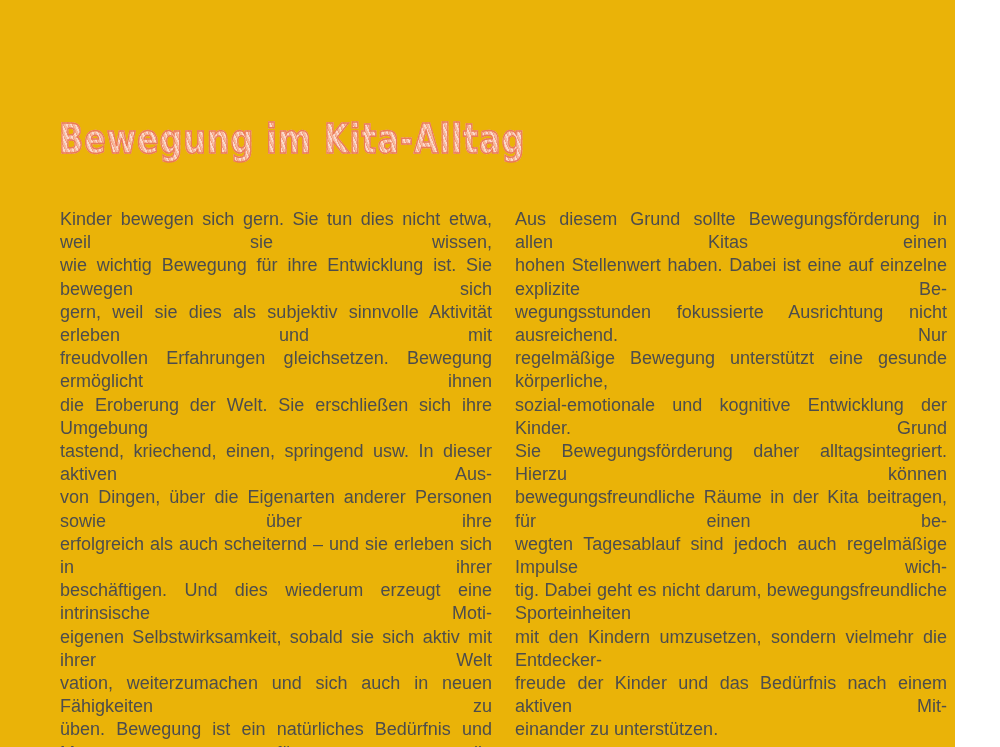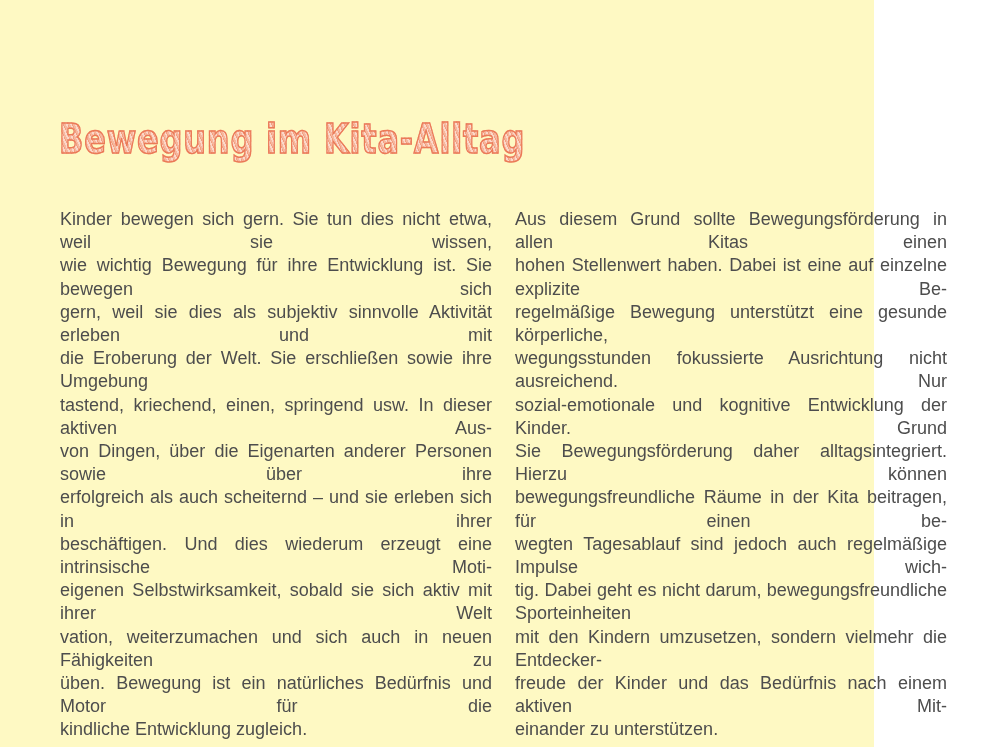--- a/index.html
+++ b/index.html
@@ -3,22 +3,22 @@
 <meta charset="utf-8">
 <style>
   html, body { margin: 0; padding: 0; }
   body {
     width: 1000px; height: 747px;
     background: #ffffff;
     overflow: hidden;
   }
   .page {
     position: relative;
-    width: 874px; height: 747px;
-    background: #fef9c3;
+    width: 955px; height: 747px;
+    background: #eab308;
     font-family: "Liberation Sans", sans-serif;
   }
   
   .title {
     position: absolute;
     left: 59px; top: 116px;
     margin: 0;
     font-family: "DejaVu Sans", sans-serif;
     font-weight: bold;
     font-size: 40px;
@@ -64,35 +64,36 @@
 <body>
 
 <div class="page">
   <h1 class="title">Bewegung im Kita-Alltag</h1>
 
   <div class="columns">
     <div class="column">
         <div class="line">Kinder bewegen sich gern. Sie tun dies nicht etwa, weil sie wissen,</div>
         <div class="line">wie wichtig Bewegung für ihre Entwicklung ist. Sie bewegen sich</div>
         <div class="line">gern, weil sie dies als subjektiv sinnvolle Aktivität erleben und mit</div>
-        <div class="line">die Eroberung der Welt. Sie erschließen sowie ihre Umgebung</div>
+        <div class="line">freudvollen Erfahrungen gleichsetzen. Bewegung ermöglicht ihnen</div>
+        <div class="line">die Eroberung der Welt. Sie erschließen sich ihre Umgebung</div>
         <div class="line">tastend, kriechend, einen, springend usw. In dieser aktiven Aus-</div>
         <div class="line">von Dingen, über die Eigenarten anderer Personen sowie über ihre</div>
         <div class="line">erfolgreich als auch scheiternd – und sie erleben sich in ihrer</div>
         <div class="line">beschäftigen. Und dies wiederum erzeugt eine intrinsische Moti-</div>
         <div class="line">eigenen Selbstwirksamkeit, sobald sie sich aktiv mit ihrer Welt</div>
         <div class="line">vation, weiterzumachen und sich auch in neuen Fähigkeiten zu</div>
         <div class="line">üben. Bewegung ist ein natürliches Bedürfnis und Motor für die</div>
         <div class="line">kindliche Entwicklung zugleich.</div>
       </div>
     <div class="column">
         <div class="line">Aus diesem Grund sollte Bewegungsförderung in allen Kitas einen</div>
         <div class="line">hohen Stellenwert haben. Dabei ist eine auf einzelne explizite Be-</div>
+        <div class="line">wegungsstunden fokussierte Ausrichtung nicht ausreichend. Nur</div>
         <div class="line">regelmäßige Bewegung unterstützt eine gesunde körperliche,</div>
-        <div class="line">wegungsstunden fokussierte Ausrichtung nicht ausreichend. Nur</div>
         <div class="line">sozial-emotionale und kognitive Entwicklung der Kinder. Grund</div>
         <div class="line">Sie Bewegungsförderung daher alltagsintegriert. Hierzu können</div>
         <div class="line">bewegungsfreundliche Räume in der Kita beitragen, für einen be-</div>
         <div class="line">wegten Tagesablauf sind jedoch auch regelmäßige Impulse wich-</div>
         <div class="line">tig. Dabei geht es nicht darum, bewegungsfreundliche Sporteinheiten</div>
         <div class="line">mit den Kindern umzusetzen, sondern vielmehr die Entdecker-</div>
         <div class="line">freude der Kinder und das Bedürfnis nach einem aktiven Mit-</div>
         <div class="line">einander zu unterstützen.</div>
       </div>
   </div>

